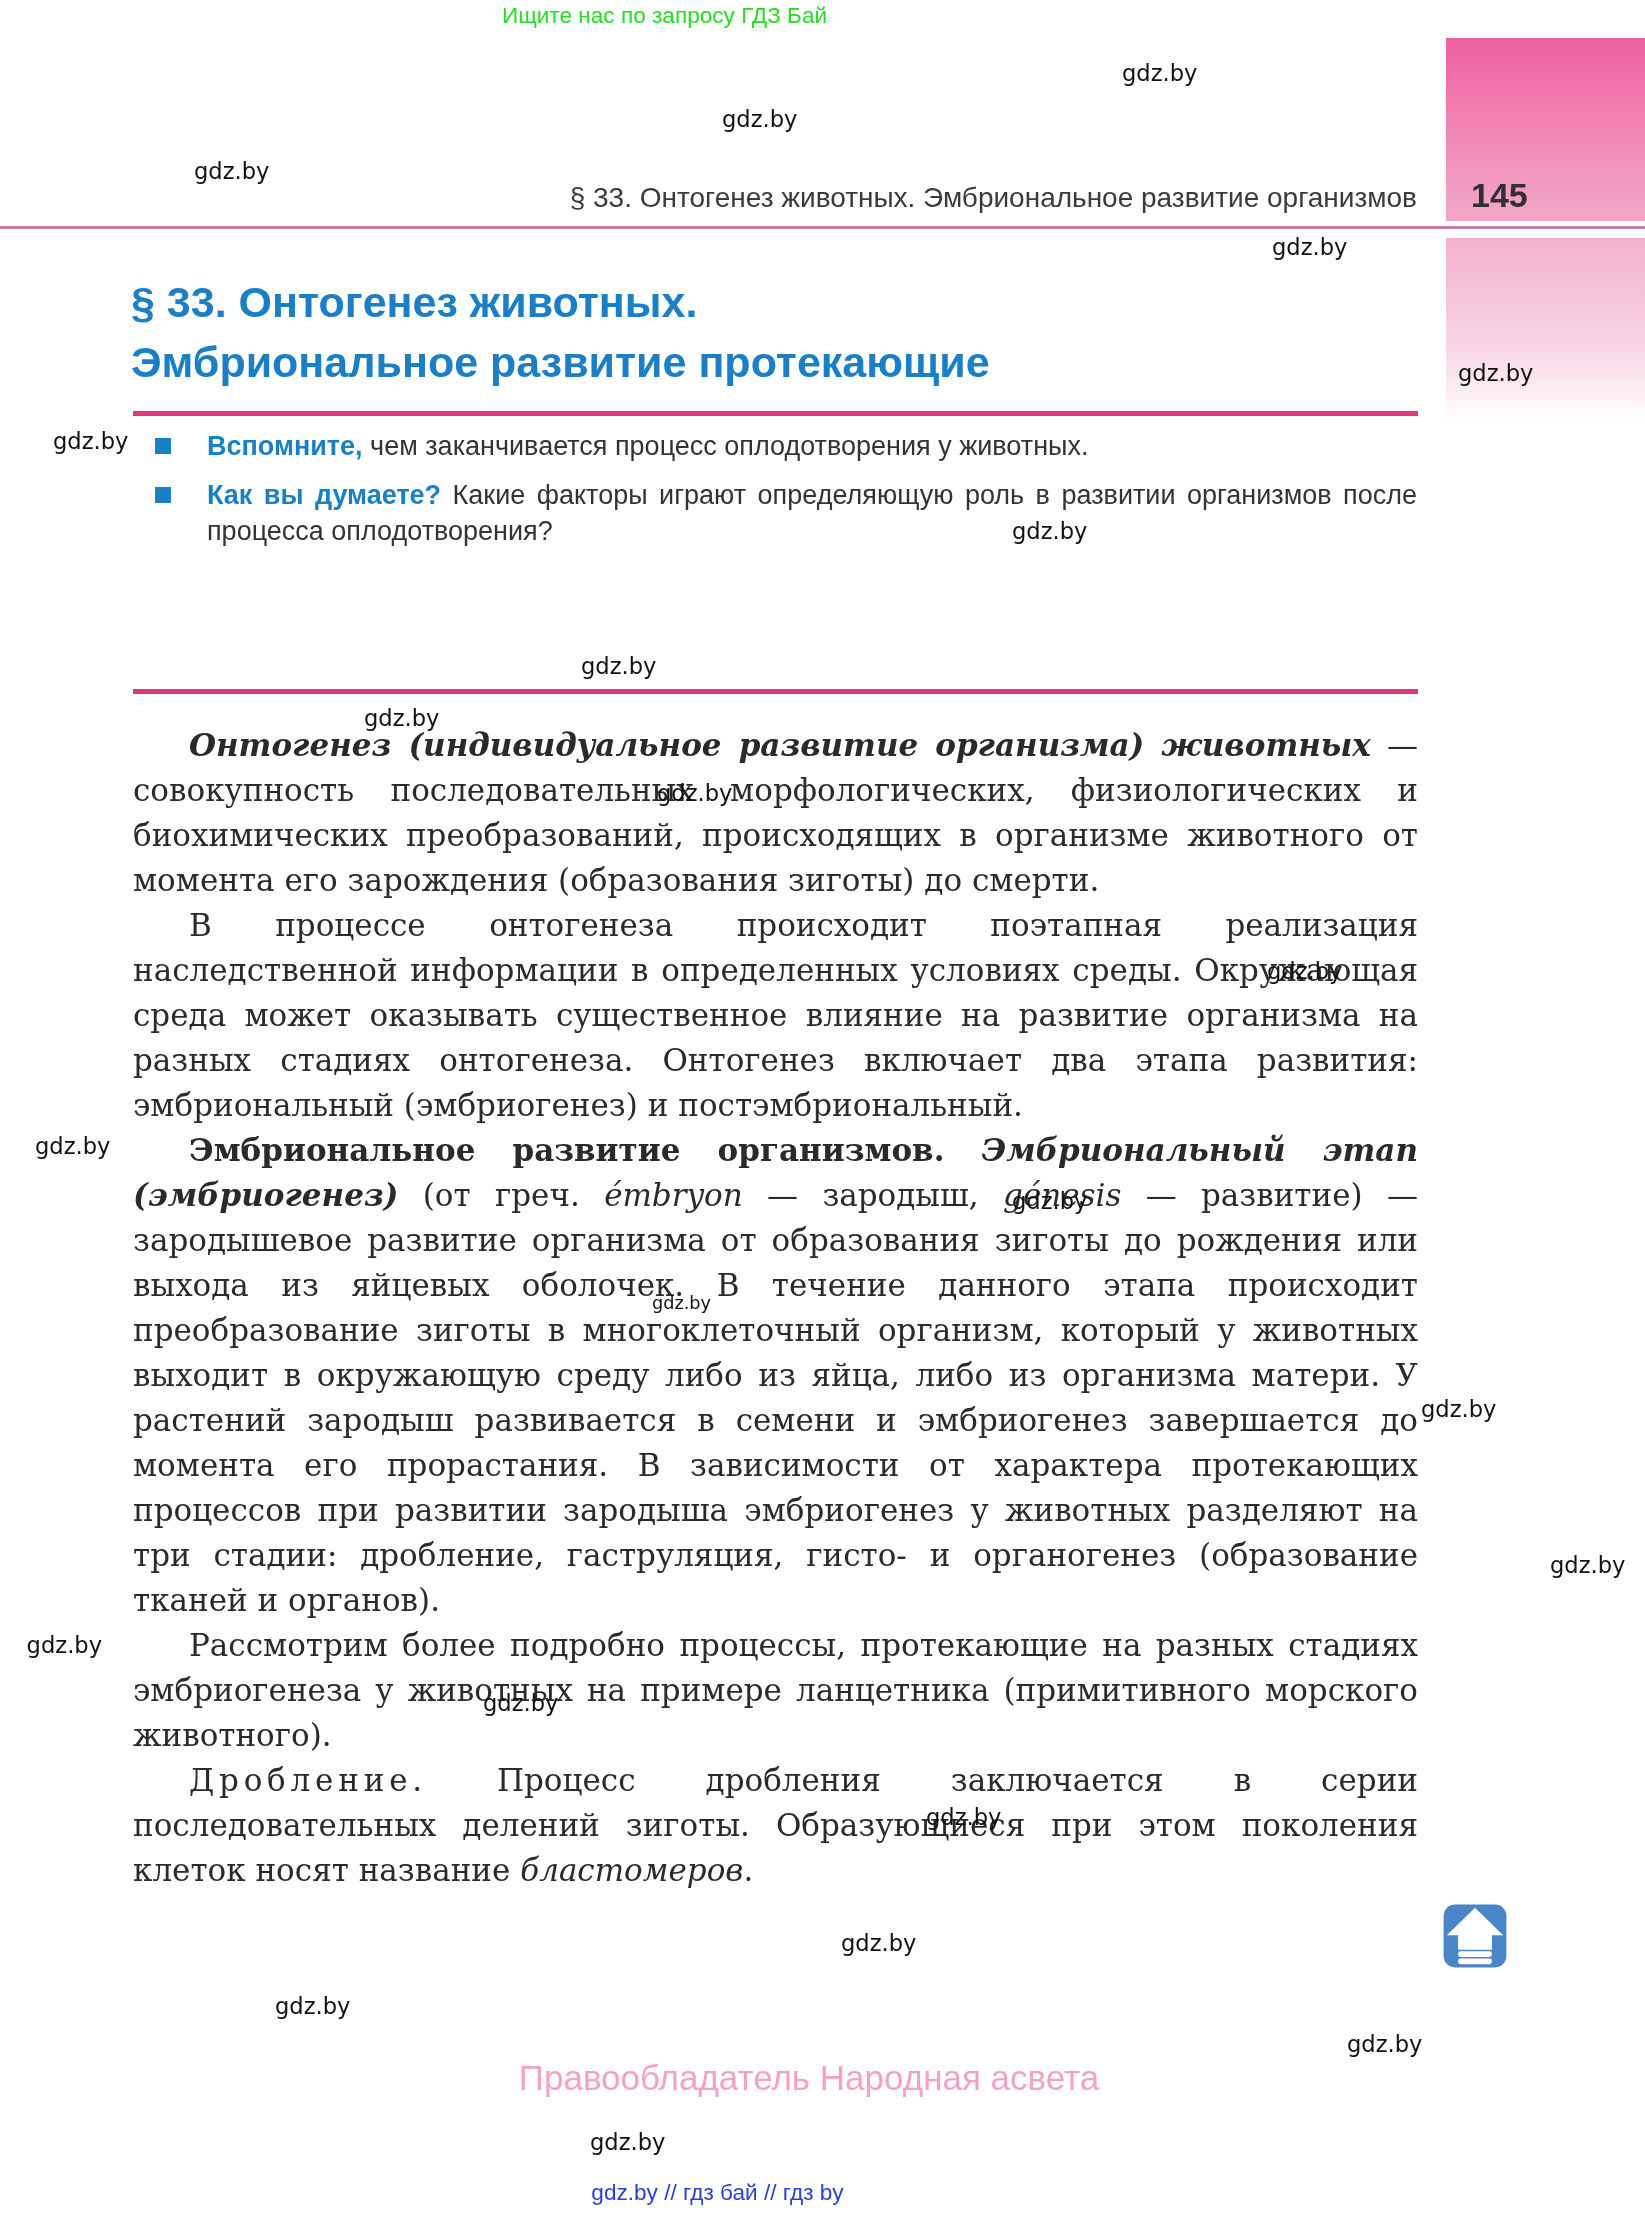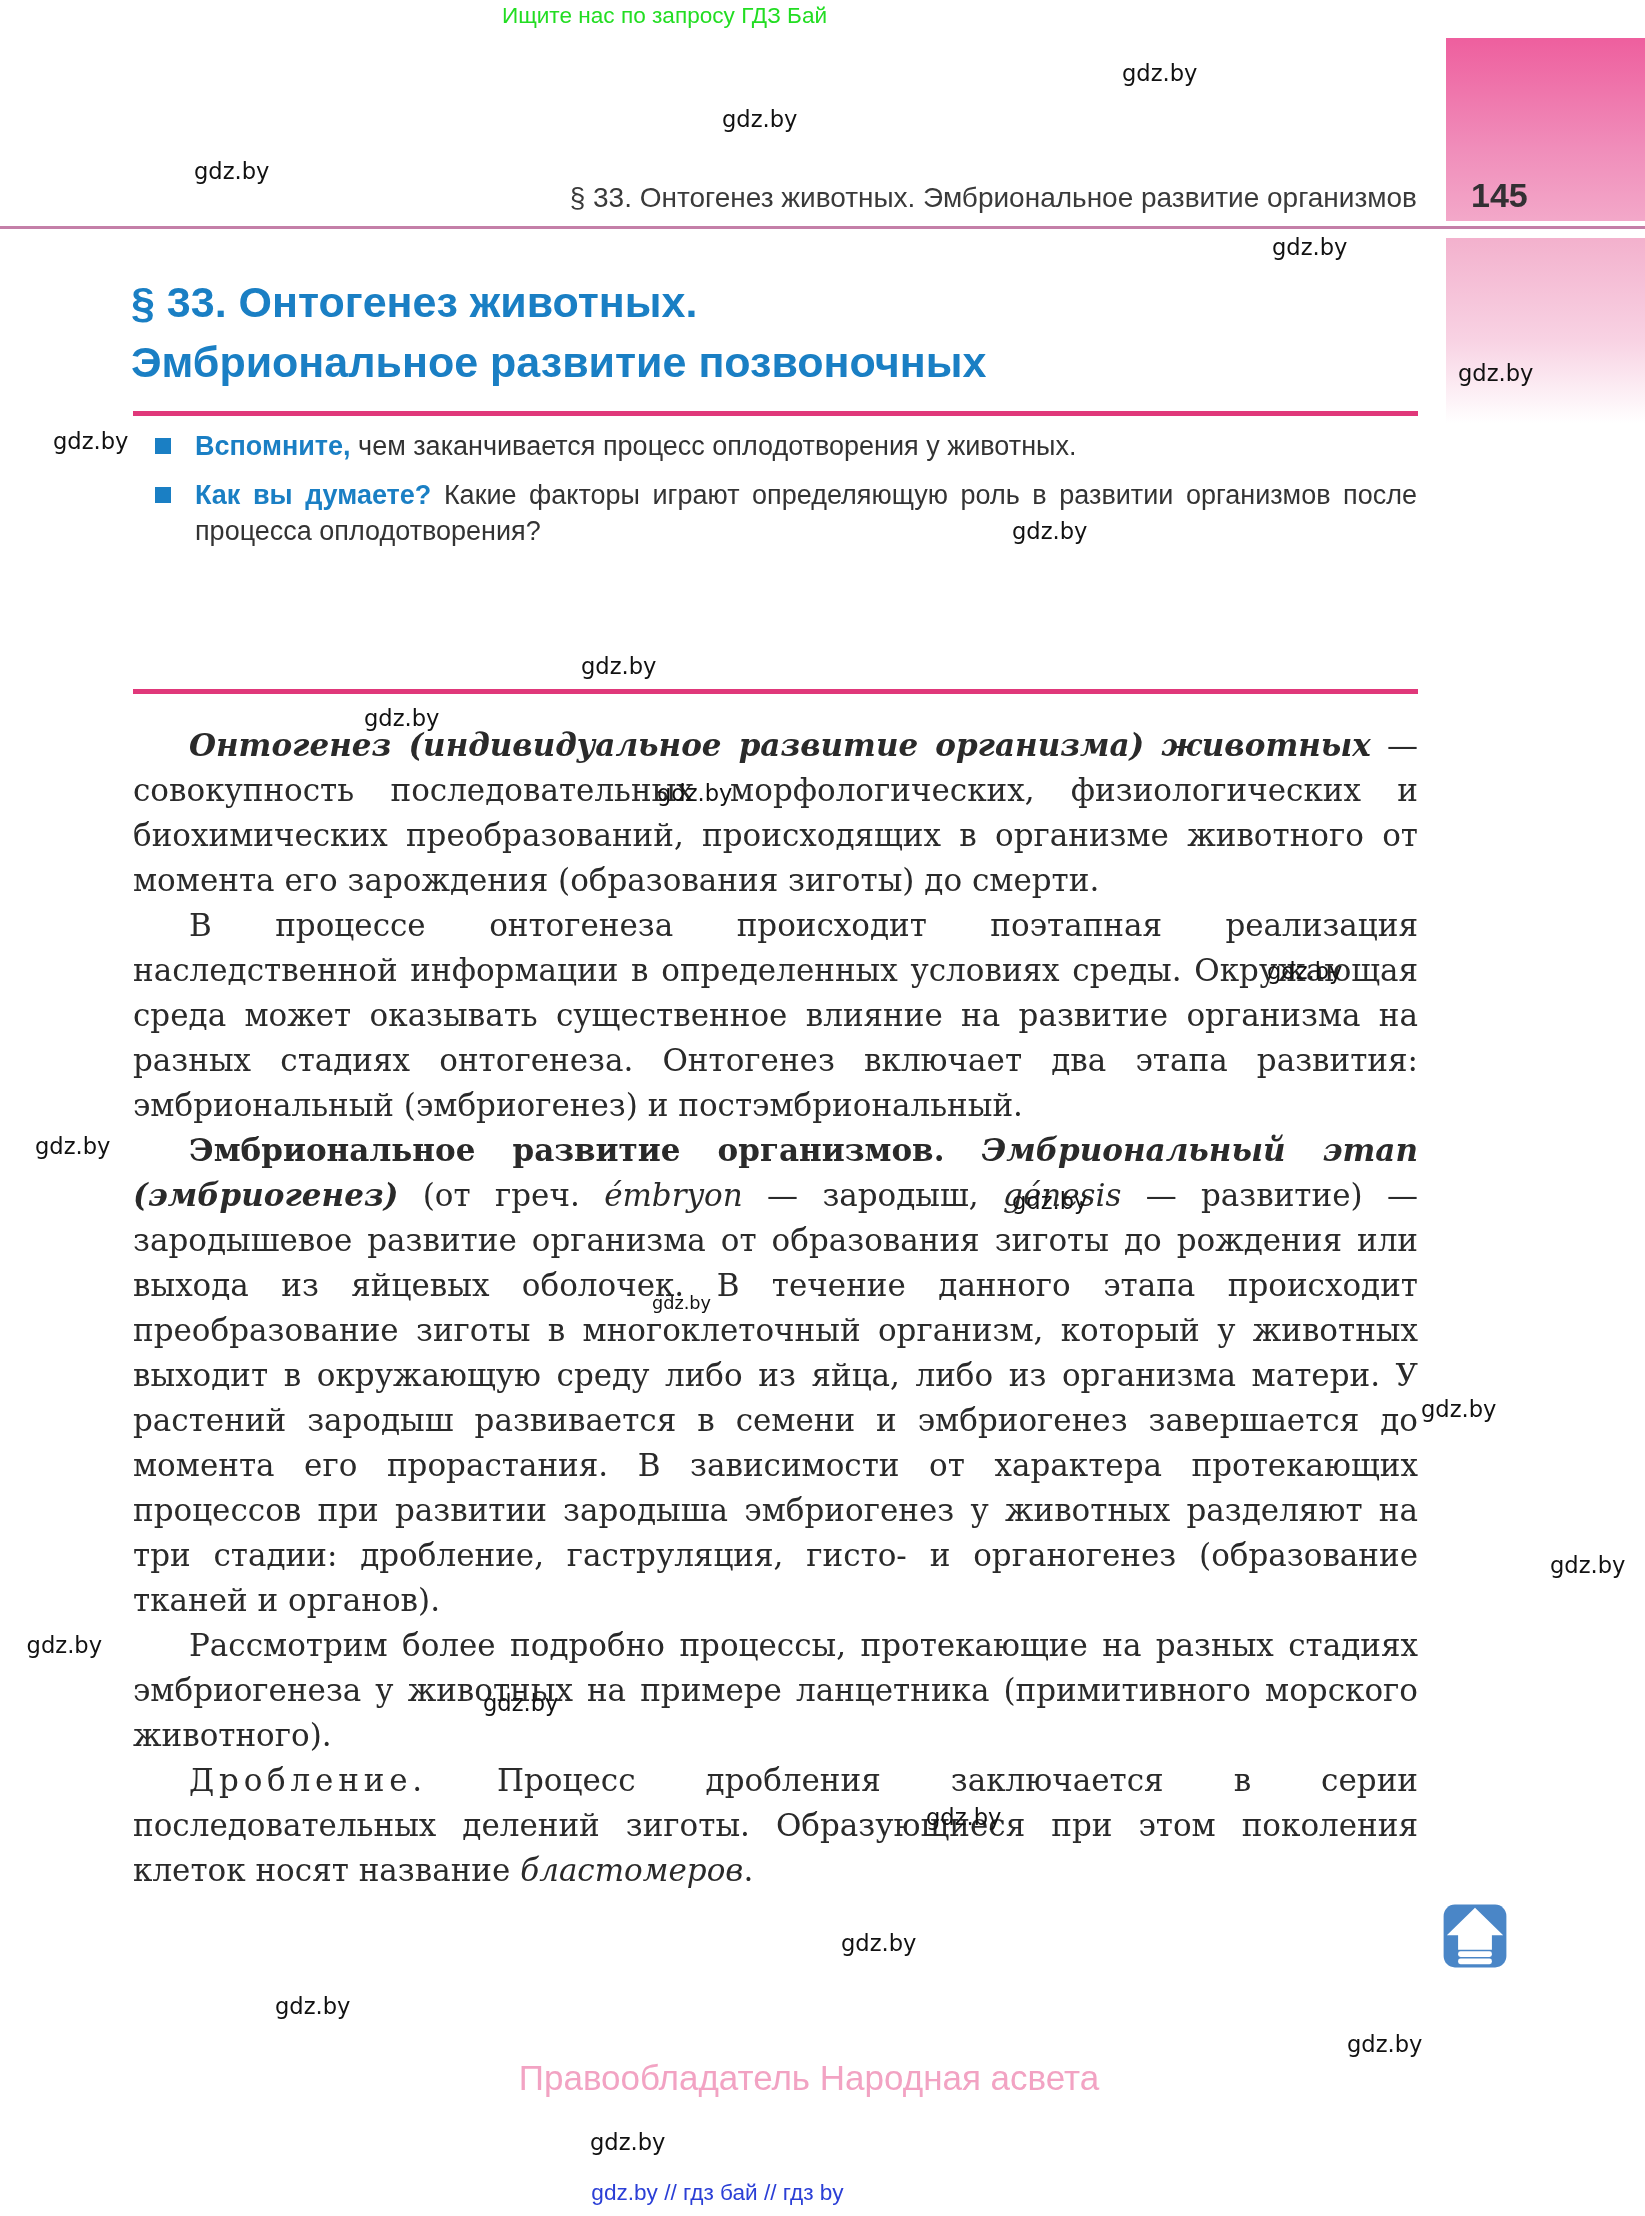--- a/index.html
+++ b/index.html
@@ -31,21 +31,21 @@
   .running-header {
     right: 228px; top: 182px; font-size: 28px; color: #3a3a3a; white-space: nowrap;
     font-family: "Liberation Sans", sans-serif;
   }
   .title {
     left: 131px; top: 272px; font-family: "Liberation Sans", sans-serif; font-weight: bold;
     font-size: 43px; line-height: 60px; color: #1a7fc4;
   }
   .pink-rule { left: 133px; width: 1285px; height: 4.8px; background: #e0387a; }
   .intro { left: 155px; width: 1262px; font-size: 27px; line-height: 36px; color: #333; }
-  .intro .item { position: relative; padding-left: 40px; margin-bottom: 13px; text-align: justify; }
+  .intro .item { position: relative; padding-left: 52px; margin-bottom: 13px; text-align: justify; }
   .intro .bullet {
     position: absolute; left: 0; top: 9.7px; width: 16px; height: 16px; background: #1a7fc4;
   }
   .intro .lead { color: #1a7fc4; font-weight: bold; }
   .body-text {
     left: 133px; top: 723px; width: 1285px;
     font-family: "DejaVu Serif", serif; font-size: 31px; line-height: 45px; color: #2a2a2a;
     text-align: justify;
   }
   .body-text p { margin: 0; text-indent: 56px; }
@@ -68,21 +68,21 @@
 <div class="abs top-promo">Ищите нас по запросу ГДЗ Бай</div>
 
 <div class="abs page-tab"></div>
 <div class="abs page-tab-2"></div>
 <div class="abs page-number">145</div>
 <div class="abs header-rule"></div>
 <div class="abs running-header">§ 33. Онтогенез животных. Эмбриональное развитие организмов</div>
 
 <div class="abs title">
   <div>§ 33. Онтогенез животных.</div>
-  <div>Эмбриональное развитие позвоночных</div>
+  <div>Эмбриональное развитие протекающие</div>
 </div>
 
 <div class="abs pink-rule" style="top:411px;"></div>
 
 <div class="abs intro" style="top:428px;">
   <div class="item">
     <span class="bullet"></span>
     <span class="lead">Вспомните,</span><span> чем заканчивается процесс оплодотворения у животных.</span>
   </div>
   <div class="item">

